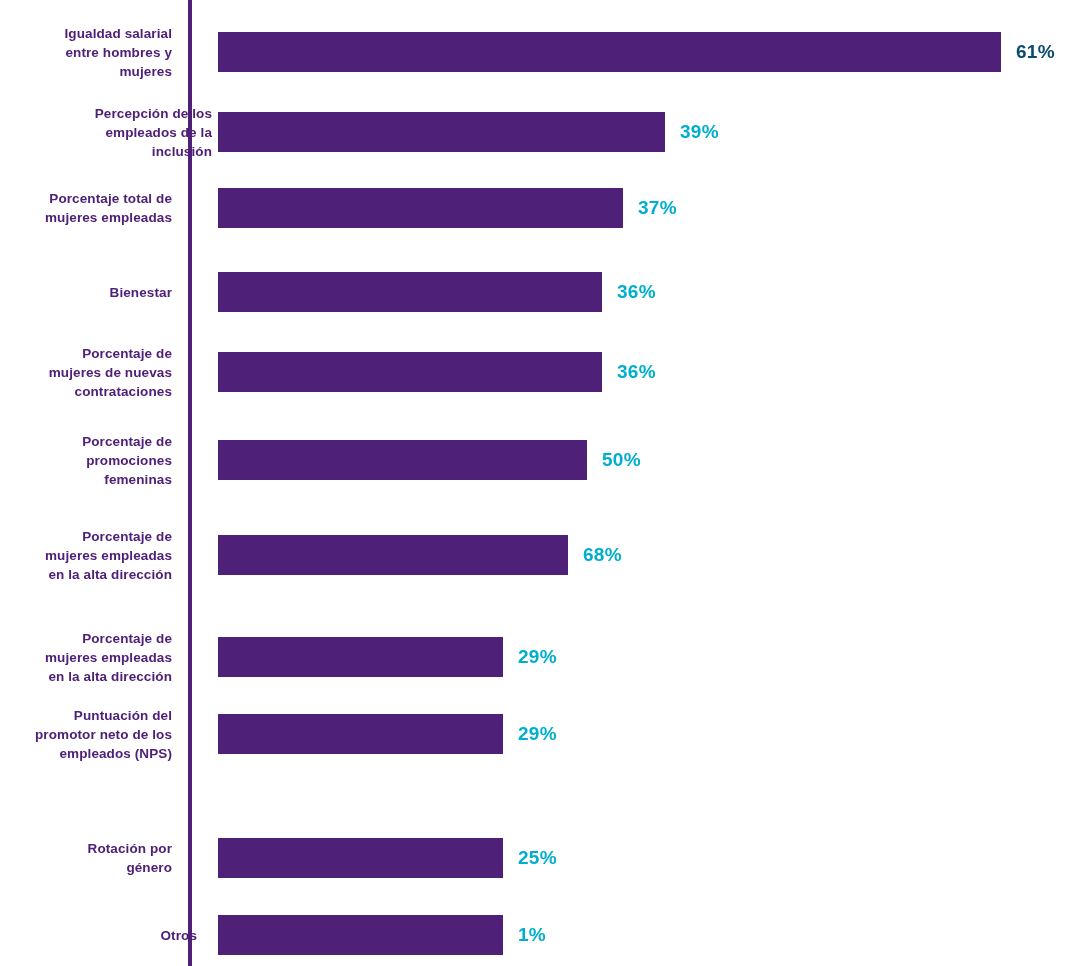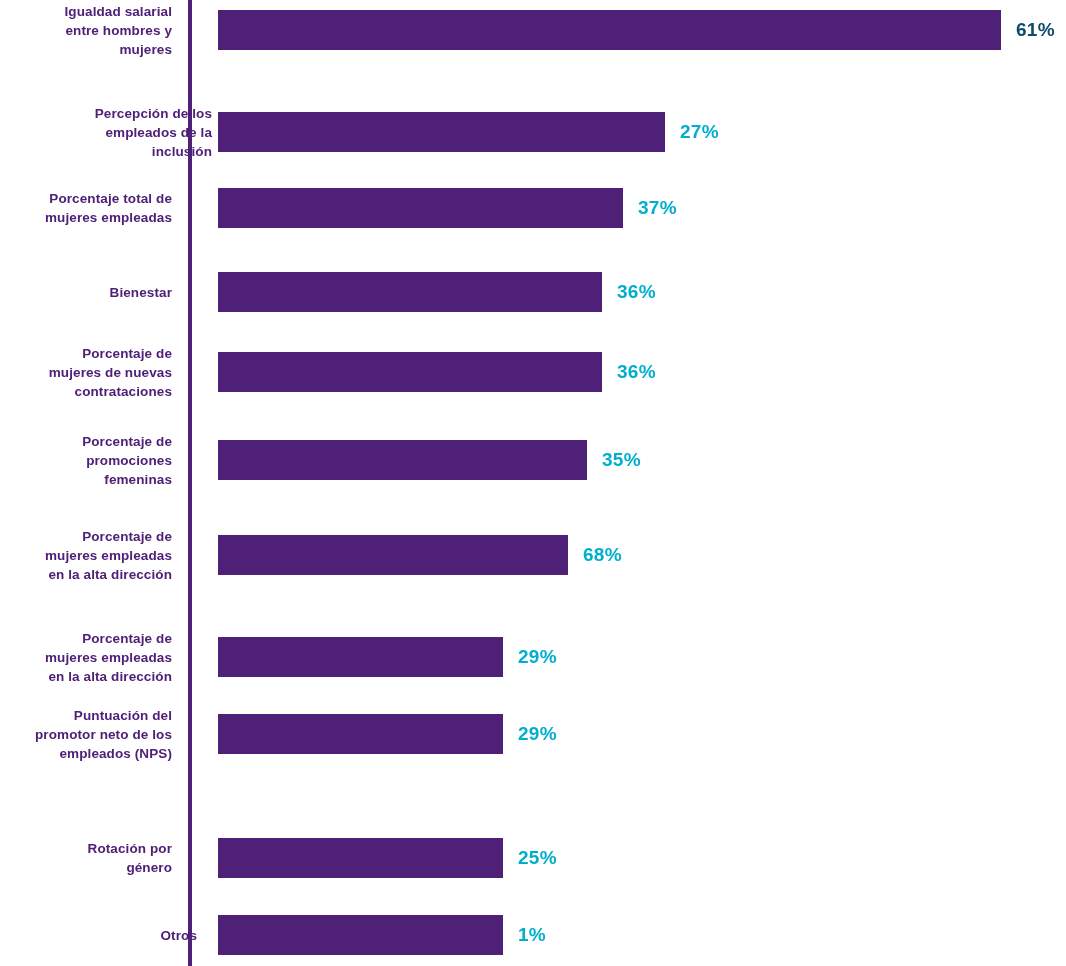--- a/index.html
+++ b/index.html
@@ -80,37 +80,37 @@
   }
 </style>
 </head>
 <body>
 
 <div id="chart-root" style="background: rgb(255, 255, 255);">
 
   <div id="axis-line" style="background: rgb(79, 32, 119);"></div>
 
   <div id="rows-container">
-      <div class="bar-row" style="top: 10px; height: 56px;">
+      <div class="bar-row" style="top: 32px; height: 56px;">
         <div class="row-label" style="color: rgb(79, 32, 119); top: -8.5px; height: 57px;">Igualdad salarial
 entre hombres y
 mujeres</div>
         <div class="bar-track" style="width: 783px;">
           <div class="bar-fill" style="width: 783px; background: rgb(79, 32, 119);"></div>
         </div>
         <div class="bar-value" style="left: 1016px; color: #0c4a6e;">61%</div>
       </div>
       <div class="bar-row" style="top: 112px; height: 40px; padding-left: 40px;">
         <div class="row-label" style="color: rgb(79, 32, 119); top: -8.5px; height: 57px;">Percepción de los
 empleados de la
 inclusión</div>
         <div class="bar-track" style="width: 447px;">
           <div class="bar-fill" style="width: 447px; background: rgb(79, 32, 119);"></div>
         </div>
-        <div class="bar-value" style="left: 680px; color: rgb(0, 174, 206);">27%</div>
+        <div class="bar-value" style="left: 680px; color: rgb(0, 174, 206);">39%</div>
       </div>
       <div class="bar-row" style="top: 188px; height: 40px;">
         <div class="row-label" style="color: rgb(79, 32, 119); top: 1px; height: 38px;">Porcentaje total de
 mujeres empleadas</div>
         <div class="bar-track" style="width: 405px;">
           <div class="bar-fill" style="width: 405px; background: rgb(79, 32, 119);"></div>
         </div>
         <div class="bar-value" style="left: 638px; color: rgb(0, 174, 206); text-align: right;">37%</div>
       </div>
       <div class="bar-row" style="top: 272px; height: 40px;">
@@ -129,21 +129,21 @@
         </div>
         <div class="bar-value" style="left: 617px; color: rgb(0, 174, 206);">36%</div>
       </div>
       <div class="bar-row" style="top: 440px; height: 40px;">
         <div class="row-label" style="color: rgb(79, 32, 119); top: -8.5px; height: 57px;">Porcentaje de
 promociones
 femeninas</div>
         <div class="bar-track" style="width: 369px;">
           <div class="bar-fill" style="width: 369px; background: rgb(79, 32, 119);"></div>
         </div>
-        <div class="bar-value" style="left: 602px; color: rgb(0, 174, 206);">35%</div>
+        <div class="bar-value" style="left: 602px; color: rgb(0, 174, 206);">50%</div>
       </div>
       <div class="bar-row" style="top: 535px; height: 40px;">
         <div class="row-label" style="color: rgb(79, 32, 119); top: -8.5px; height: 57px;">Porcentaje de
 mujeres empleadas
 en la alta dirección</div>
         <div class="bar-track" style="width: 350px;">
           <div class="bar-fill" style="width: 350px; background: rgb(79, 32, 119);"></div>
         </div>
         <div class="bar-value" style="left: 583px; color: rgb(0, 174, 206);">68%</div>
       </div>

